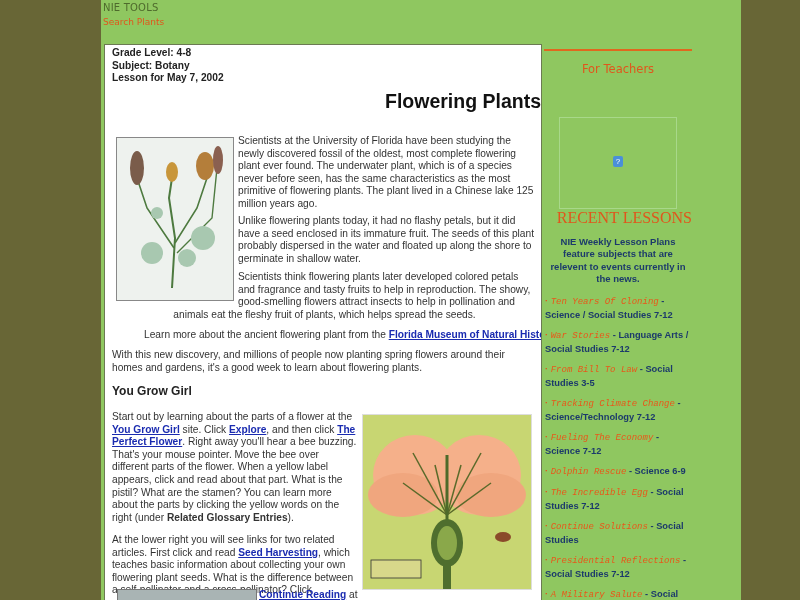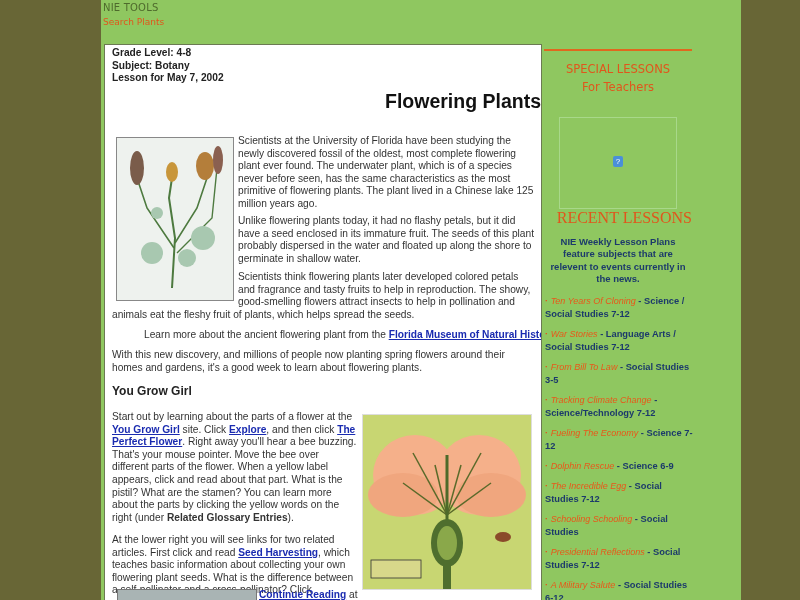--- a/index.html
+++ b/index.html
@@ -50,21 +50,21 @@
   .adbox { position:absolute; left:15px; top:68px; width:116px; height:90px; border:1px solid #a8d88a; }
   .q-icon {
     position:absolute; left:53px; top:38px; width:10px; height:11px; background:#4a8fd8;
     border-radius:2px; color:#fff; font-size:8px; text-align:center; line-height:11px;
   }
   .rec-title { position:absolute; left:0; width:148px; top:160px; text-align:right; font-family:Liberation Serif, serif; color:#e0561c; font-size:16px; }
   .intro { position:absolute; left:0; width:148px; top:187px; text-align:center; font-weight:bold; font-size:9.5px; color:#1c3a6b; line-height:12.3px; }
   .lessons { position:absolute; left:1px; top:246px; width:150px; }
   .lesson { font-size:9.3px; line-height:13px; margin-bottom:7px; color:#1c3a6b; font-weight:bold; }
   .lesson .dot { color:#e0561c; }
-  .lesson a { color:#e8581a; font-family:Liberation Sans, sans-serif; font-style:italic; font-weight:normal; font-size:9px; text-decoration:none;margin-top:20px; }
+  .lesson a { color:#e8581a; font-family:Liberation Mono, monospace; font-style:italic; font-weight:normal; font-size:9px; text-decoration:none;margin-top:20px; }
 </style>
 </head>
 <body>
 
 <div id="page">
   <div id="topbar">
     <div class="nie-tools">NIE TOOLS</div>
     <a class="search-lessons" href="#">Search Plants</a>
   </div>
 
@@ -90,21 +90,21 @@
         <circle cx="35" cy="115" r="11" fill="#a8c8b0"></circle>
         <circle cx="86" cy="100" r="12" fill="#a8c8b0"></circle>
         <circle cx="70" cy="120" r="9" fill="#a8c8b0"></circle>
         <circle cx="40" cy="75" r="6" fill="#a8c8b0"></circle>
       </svg>
     </div>
 
     <p class="p" style="left:133px; top:90px; width:298px;">Scientists at the University of Florida have been studying the newly discovered fossil of the oldest, most complete flowering plant ever found. The underwater plant, which is of a species never before seen, has the same characteristics as the most primitive of flowering plants. The plant lived in a Chinese lake 125 million years ago.</p>
     <p class="p" style="left:133px; top:170px; width:298px;">Unlike flowering plants today, it had no flashy petals, but it did have a seed enclosed in its immature fruit. The seeds of this plant probably dispersed in the water and floated up along the shore to germinate in shallow water.</p>
     <p class="p" style="left:133px; top:226px; width:298px;">Scientists think flowering plants later developed colored petals and fragrance and tasty fruits to help in reproduction. The showy, good-smelling flowers attract insects to help in pollination and</p>
-    <p class="p" style="left:7px; top:264px; width:425px;">animals eat the fleshy fruit of plants, which helps spread the seeds.</p>
+    <p class="p" style="left:7px; top:264px; width:425px;text-align:center;">animals eat the fleshy fruit of plants, which helps spread the seeds.</p>
 
     <p class="p" style="left:7px; top:284px; width:425px;padding-left:32px;">
       <span>Learn more about the ancient flowering plant from the </span><a class="lnk" href="#">Florida Museum of Natural History</a><span>.</span>
     </p>
 
     <p class="p" style="left:7px; top:304px; width:420px;">With this new discovery, and millions of people now planting spring flowers around their homes and gardens, it's a good week to learn about flowering plants.</p>
 
     <div class="h2">You Grow Girl</div>
 
     <p class="p" style="left:7px; top:366px; width:245px;">
@@ -140,34 +140,33 @@
         <rect x="8" y="145" width="50" height="18" fill="#d8d88a" stroke="#333" stroke-width="0.8"></rect>
       </svg>
     </div>
 
     <div class="fig3"></div>
   </div>
 
   <div id="side">
     <div class="sline"></div>
     <div class="sp-title">
-      <div>SPECIAL LESSONS</div>
       <div>For Teachers</div>
     </div>
     <div class="adbox">
       <div class="q-icon">?</div>
     </div>
     <div class="rec-title">RECENT LESSONS</div>
     <div class="intro">NIE Weekly Lesson Plans feature subjects that are relevent to events currently in the news.</div>
     <div class="lessons">
       <div class="lesson"><span class="dot">· </span><a href="#">Ten Years Of Cloning</a> - <span>Science / Social Studies 7-12</span></div>
       <div class="lesson"><span class="dot">· </span><a href="#">War Stories</a> - <span>Language Arts / Social Studies 7-12</span></div>
       <div class="lesson"><span class="dot">· </span><a href="#">From Bill To Law</a> - <span>Social Studies 3-5</span></div>
       <div class="lesson"><span class="dot">· </span><a href="#">Tracking Climate Change</a> - <span>Science/Technology 7-12</span></div>
       <div class="lesson"><span class="dot">· </span><a href="#">Fueling The Economy</a> - <span>Science 7-12</span></div>
       <div class="lesson"><span class="dot">· </span><a href="#">Dolphin Rescue</a> - <span>Science 6-9</span></div>
       <div class="lesson"><span class="dot">· </span><a href="#">The Incredible Egg</a> - <span>Social Studies 7-12</span></div>
-      <div class="lesson"><span class="dot">· </span><a href="#">Schooling Schooling</a> - <span>Social Studies</span></div>
+      <div class="lesson"><span class="dot">· </span><a href="#">Continue Solutions</a> - <span>Social Studies</span></div>
       <div class="lesson"><span class="dot">· </span><a href="#">Presidential Reflections</a> - <span>Social Studies 7-12</span></div>
       <div class="lesson"><span class="dot">· </span><a href="#">A Military Salute</a> - <span>Social Studies 6-12</span></div>
     </div>
   </div>
 </div>
 
 </body></html>

